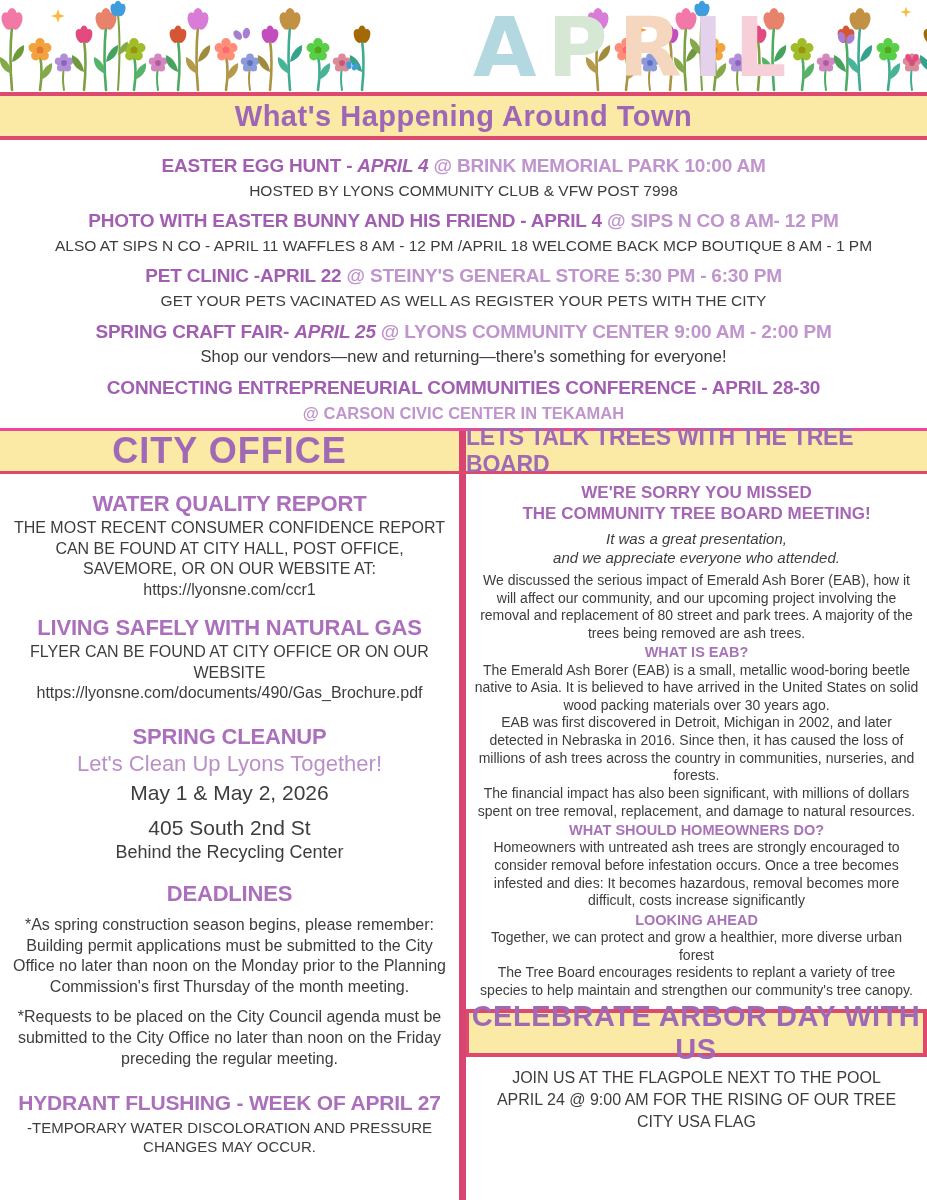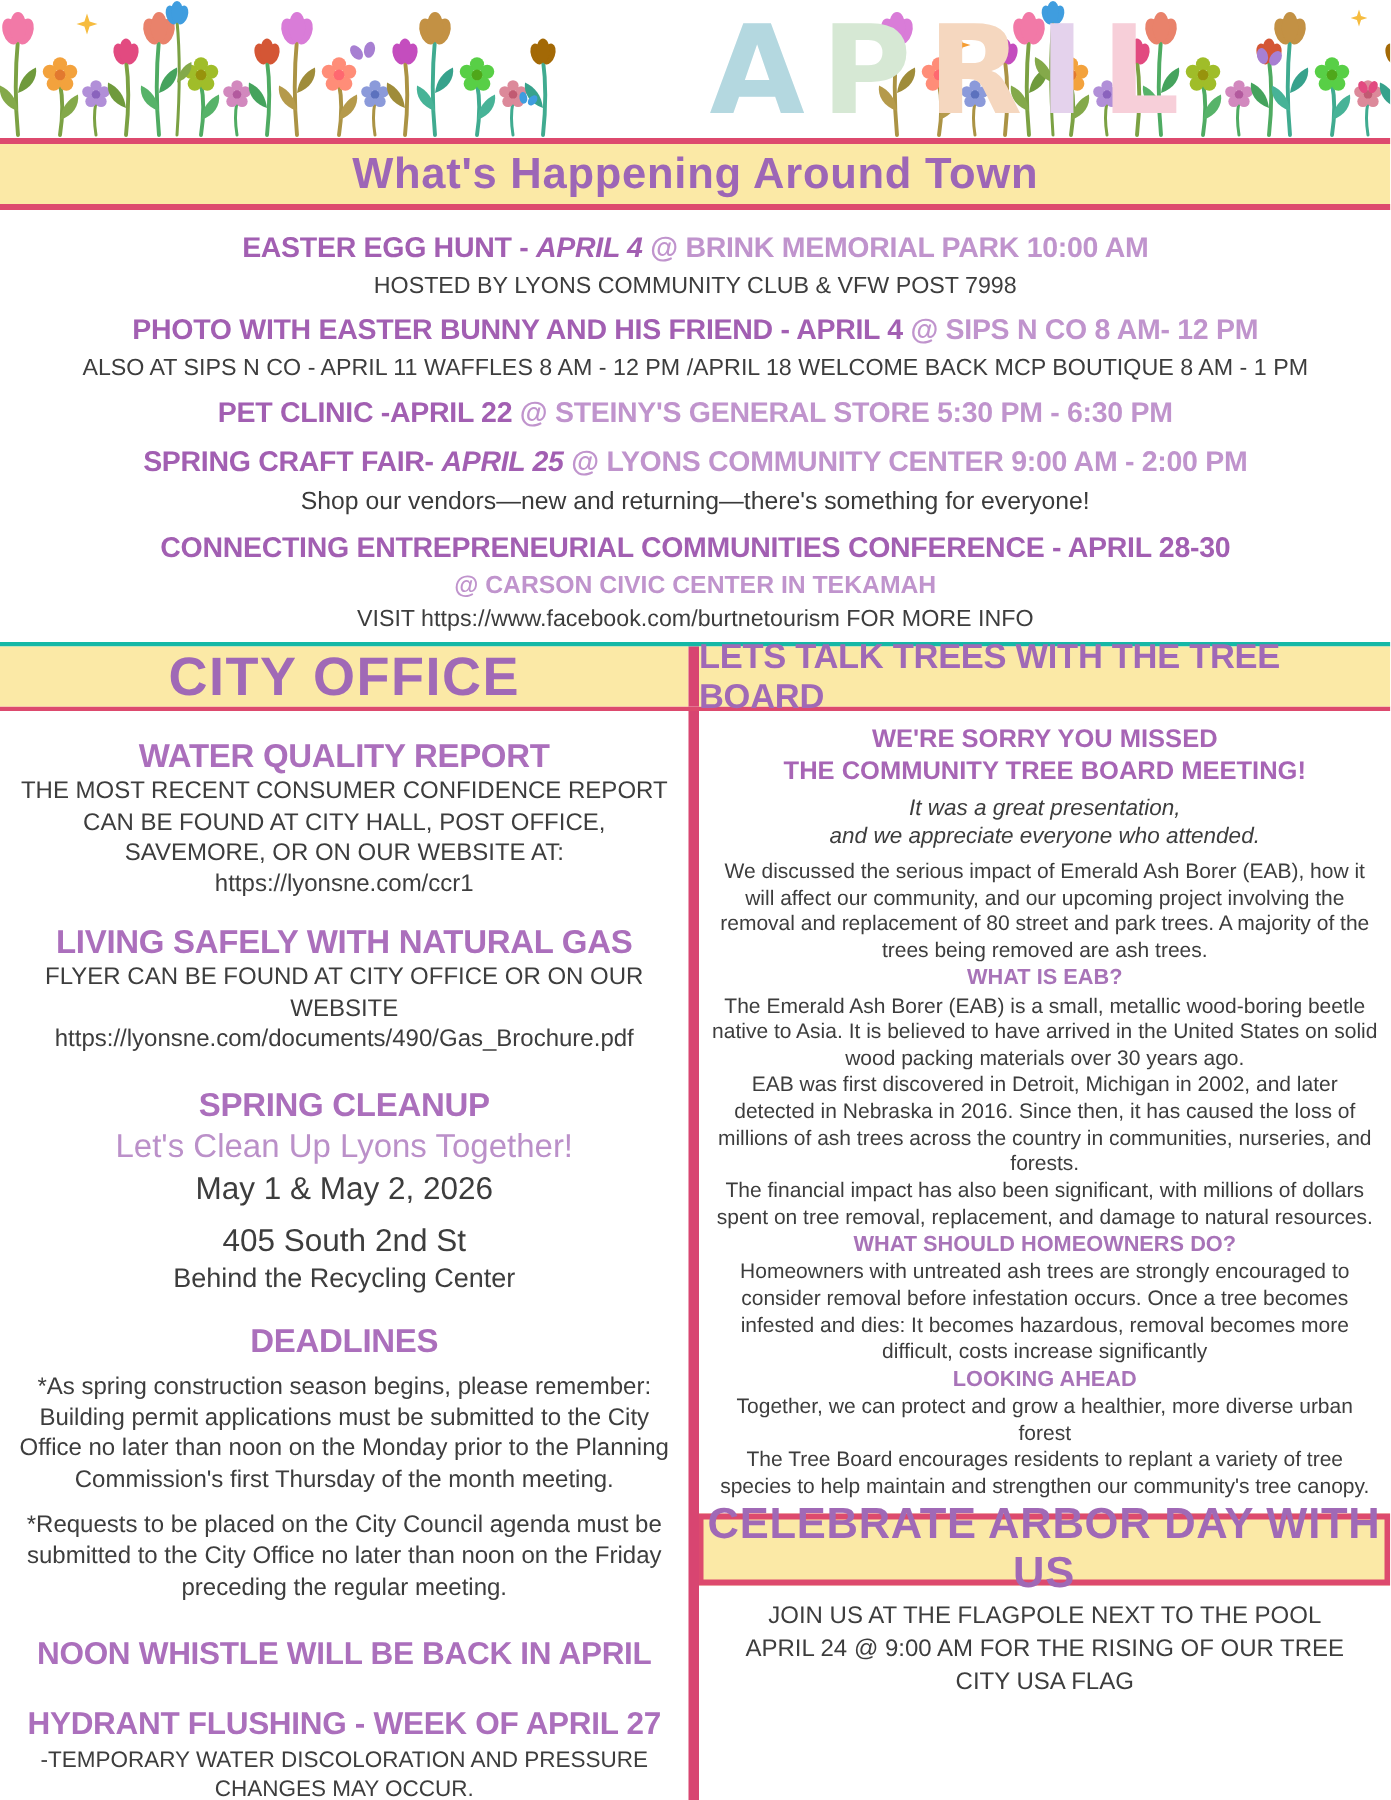--- a/index.html
+++ b/index.html
@@ -27,21 +27,21 @@
   
   .events{height:288px;box-sizing:border-box;text-align:center;padding-top:5px;overflow:hidden;}
   .ev{margin:10px 6px 0;font-size:19px;font-weight:bold;color:#a25fb2;letter-spacing:-.2px;line-height:1.2;}
   .ev .dt{font-style:italic;}
   .ev .loc{color:#c094cd;font-weight:600;}
   .ev-sub{margin:3px 8px 0;font-size:15.5px;color:#3d3d3d;line-height:1.25;}
   .ev-sub.round{font-size:16.5px;color:#3a3a3a;}
   .ev-venue{margin:4px 0 0;font-size:16.5px;font-weight:600;color:#c094cd;}
 
   
-  .split-banner{display:flex;height:40px;border-top:3px solid #14b8a6;border-bottom:3px solid #dd4a6e;justify-content:flex-end;}
+  .split-banner{display:flex;height:40px;border-top:3px solid #ec4899;border-bottom:3px solid #dd4a6e;justify-content:flex-end;}
   .split-banner .cell{background:#fbe9a6;display:flex;align-items:center;justify-content:center;}
   .split-banner .cl{width:459px;}
   .split-banner .cr{flex:1;}
   .split-banner h2{margin:0;color:#a069b6;font-weight:bold;}
   .split-banner .cl h2{font-size:36px;letter-spacing:1px;}
   .split-banner .cr h2{font-size:23px;letter-spacing:-.2px;}
   .vdiv{width:7px;background:#d84571;}
 
   .columns{display:flex;height:726px;overflow:hidden;}
   .col-left{width:459px;box-sizing:border-box;text-align:center;padding:2px 5px 0;}
@@ -180,20 +180,21 @@
   </div>
 
   <div class="events">
     <p class="ev"><span>EASTER EGG HUNT - </span><span class="dt">APRIL 4</span><span class="loc"> @ BRINK MEMORIAL PARK 10:00 AM</span></p>
     <p class="ev-sub">HOSTED BY LYONS COMMUNITY CLUB &amp; VFW POST 7998</p>
 
     <p class="ev"><span>PHOTO WITH EASTER BUNNY AND HIS FRIEND - APRIL 4</span><span class="loc"> @ SIPS N CO 8 AM- 12 PM</span></p>
     <p class="ev-sub">ALSO AT SIPS N CO - APRIL 11 WAFFLES 8 AM - 12 PM /APRIL 18 WELCOME BACK MCP BOUTIQUE 8 AM - 1 PM</p>
 
     <p class="ev"><span>PET CLINIC -APRIL 22</span><span class="loc"> @ STEINY'S GENERAL STORE 5:30 PM - 6:30 PM</span></p>
+    <p class="ev-sub">GET YOUR PETS VACINATED AS WELL AS REGISTER YOUR PETS WITH THE CITY</p>
 
     <p class="ev"><span>SPRING CRAFT FAIR- </span><span class="dt">APRIL 25</span><span class="loc"> @ LYONS COMMUNITY CENTER 9:00 AM - 2:00 PM</span></p>
     <p class="ev-sub round">Shop our vendors—new and returning—there's something for everyone!</p>
 
     <p class="ev"><span>CONNECTING ENTREPRENEURIAL COMMUNITIES CONFERENCE - APRIL 28-30</span></p>
     <p class="ev-venue">@ CARSON CIVIC CENTER IN TEKAMAH</p>
     <p class="ev-sub">VISIT https://www.facebook.com/burtnetourism FOR MORE INFO</p>
   </div>
 
   <div class="split-banner">
@@ -218,21 +219,20 @@
       <p class="lh" style="margin-top:20px;">SPRING CLEANUP</p>
       <p class="tagline">Let's Clean Up Lyons Together!</p>
       <p class="big1">May 1 &amp; May 2, 2026</p>
       <p class="big3">405 South 2nd St</p>
       <p class="big4">Behind the Recycling Center</p>
 
       <p class="lh" style="margin-top:18px;">DEADLINES</p>
       <p class="lp">*As spring construction season begins, please remember: Building permit applications must be submitted to the City Office no later than noon on the Monday prior to the Planning Commission's first Thursday of the month meeting.</p>
       <p class="lp">*Requests to be placed on the City Council agenda must be submitted to the City Office no later than noon on the Friday preceding the regular meeting.</p>
 
-      <p class="lh solo">NOON WHISTLE WILL BE BACK IN APRIL</p>
 
       <p class="lh solo">HYDRANT FLUSHING - WEEK OF APRIL 27</p>
       <p class="caps-sm">-TEMPORARY WATER DISCOLORATION AND PRESSURE CHANGES MAY OCCUR.</p>
 
     </div>
 
     <div class="vdiv"></div>
 
     <div class="col-right">
       <p class="rh"><span>WE'RE SORRY YOU MISSED</span><br><span>THE COMMUNITY TREE BOARD MEETING!</span></p>

